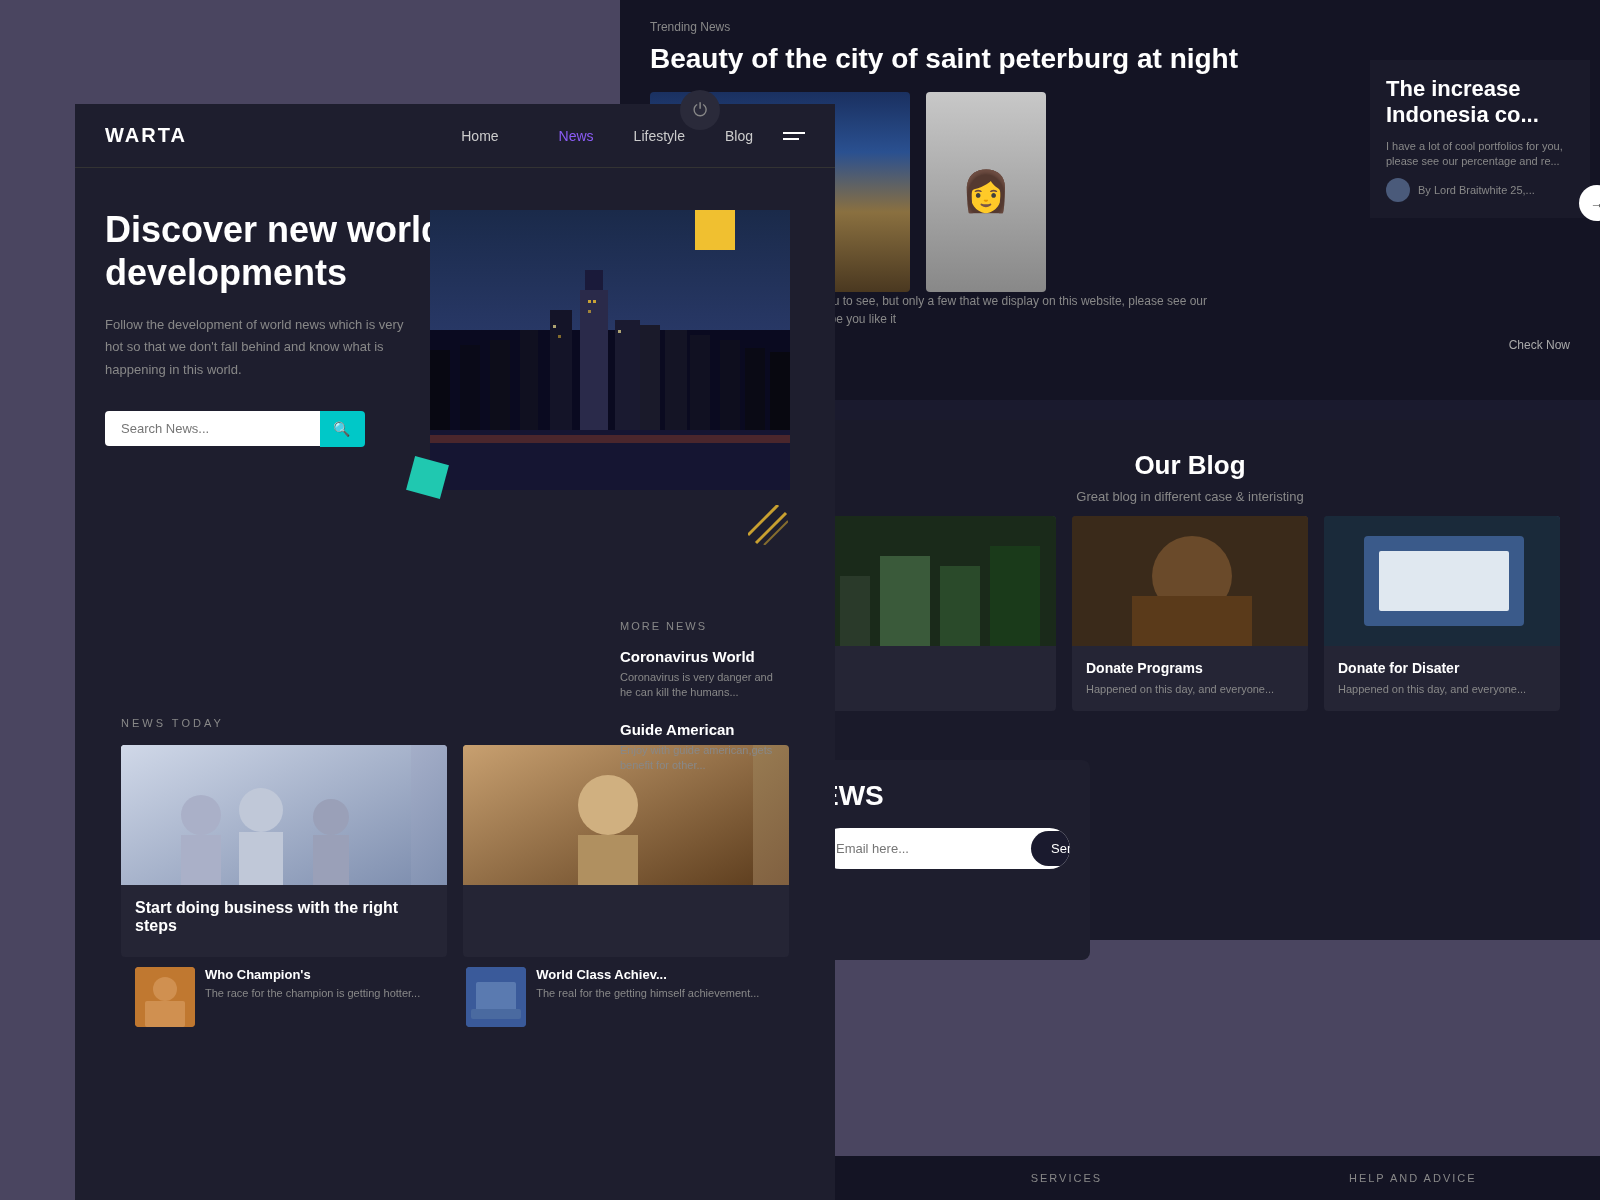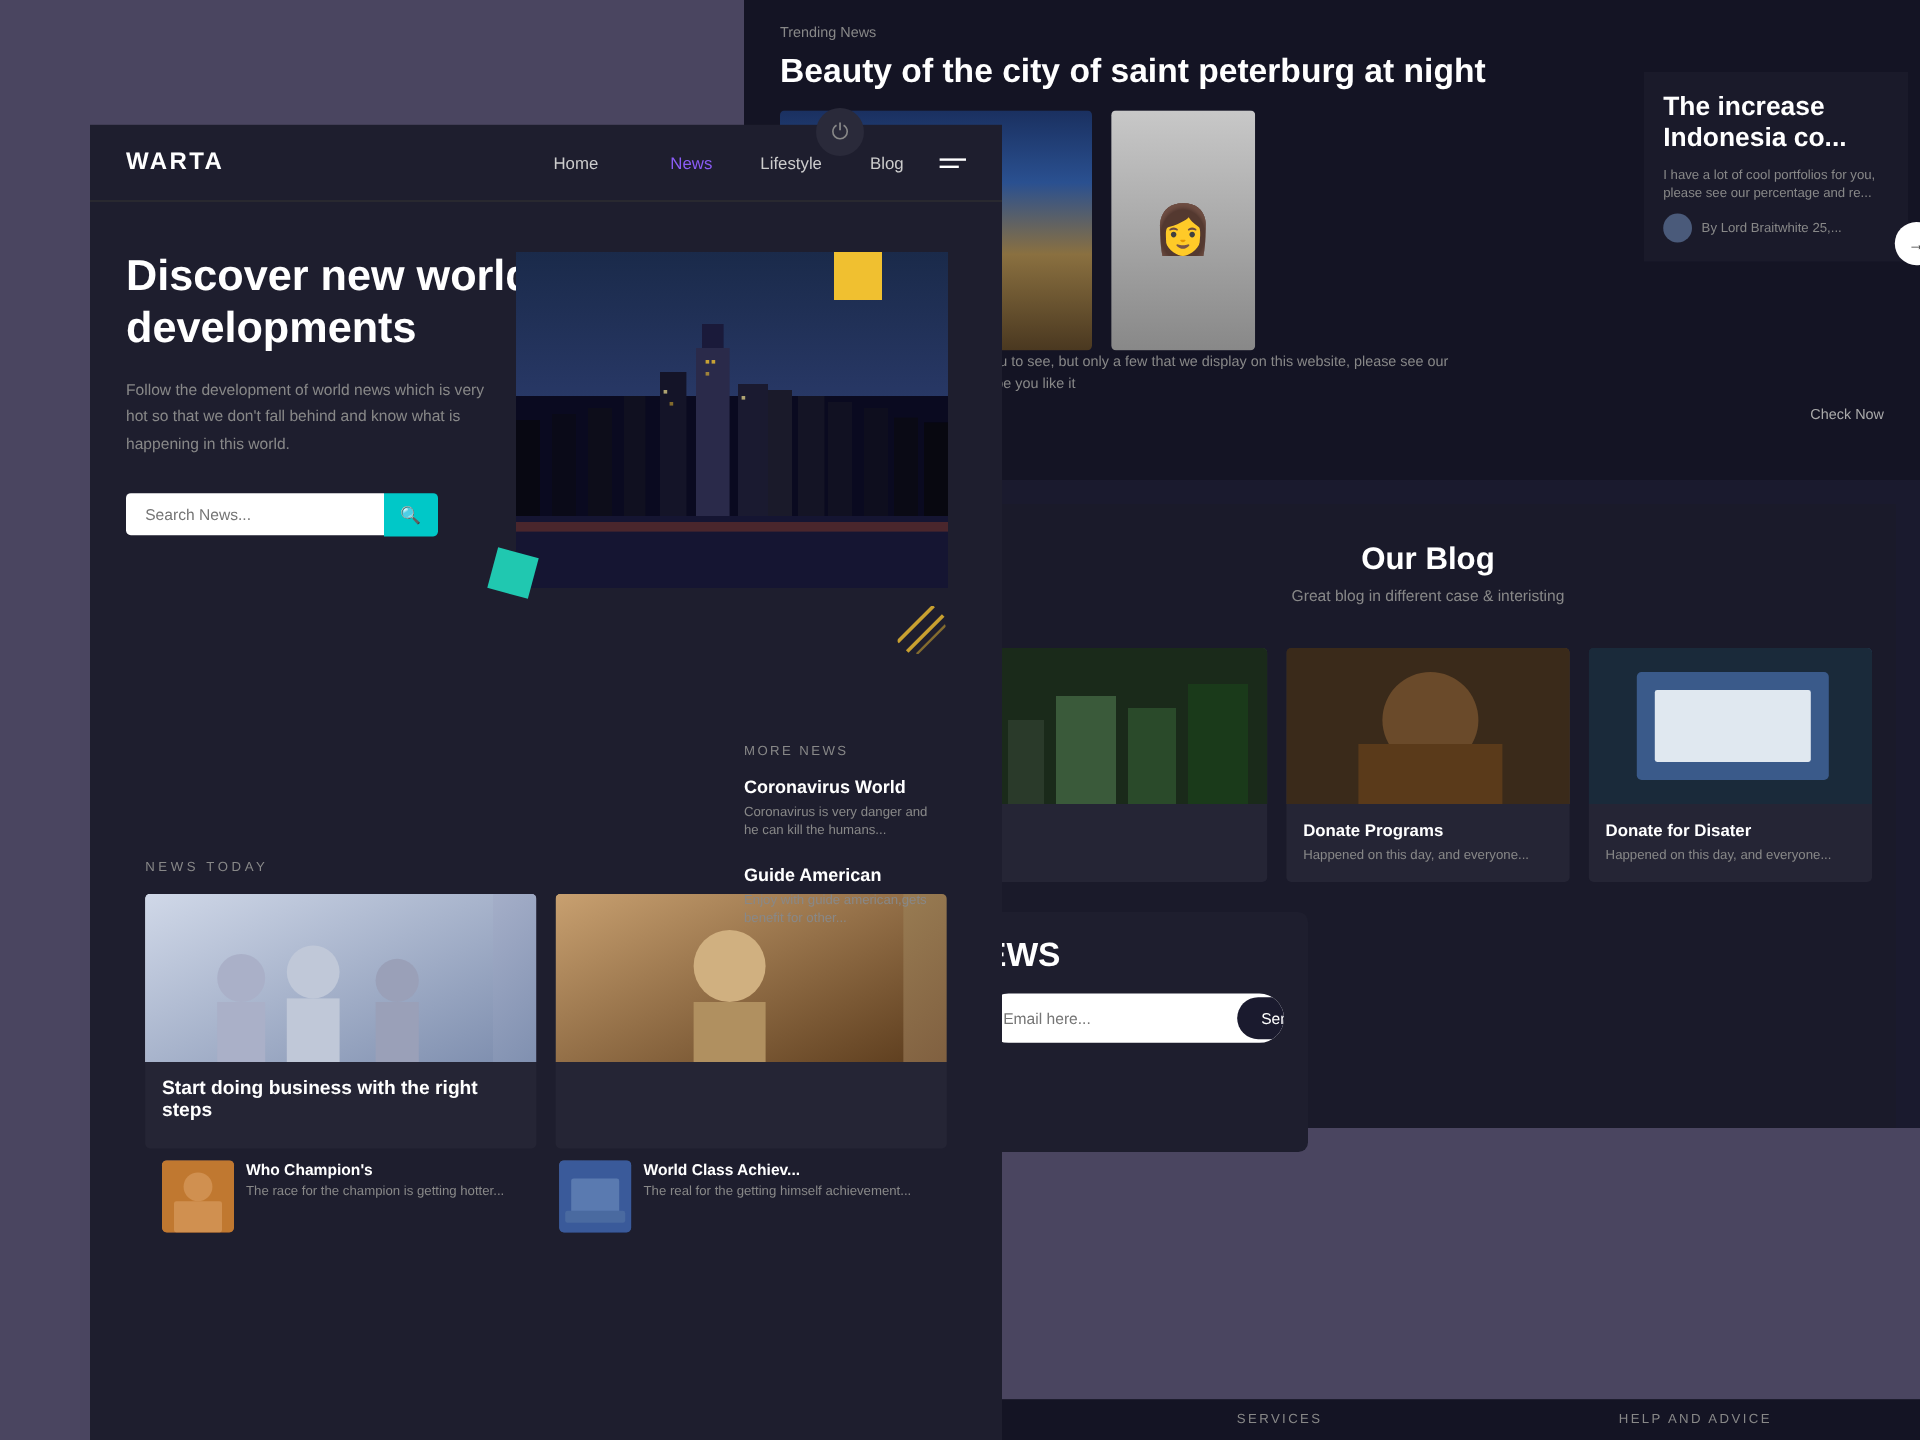--- a/index.html
+++ b/index.html
@@ -387,21 +387,21 @@
       text-align: center;
       font-size: 26px;
       font-weight: 800;
       color: #fff;
       padding: 30px 30px 8px;
     }
     .blog-subtitle {
       text-align: center;
       font-size: 13px;
       color: #888;
-      padding: 0 30px 36px;
+      padding: 0 30px 12px;
     }
     .blog-cards {
       display: flex;
       gap: 16px;
       padding: 0 20px;
     }
     .blog-card {
       flex: 1;
       background: #252535;
       border-radius: 4px;
@@ -428,21 +428,21 @@
       color: #888;
       line-height: 1.4;
     }
 
     
     .footer-nav {
       position: absolute;
       bottom: 0;
       left: 620px;
       right: 0;
-      height: 34px;
+      height: 44px;
       background: #141424;
       display: flex;
       align-items: center;
       justify-content: space-around;
       z-index: 3;
     }
     .footer-nav-item {
       font-size: 11px;
       letter-spacing: 2px;
       color: #888;

